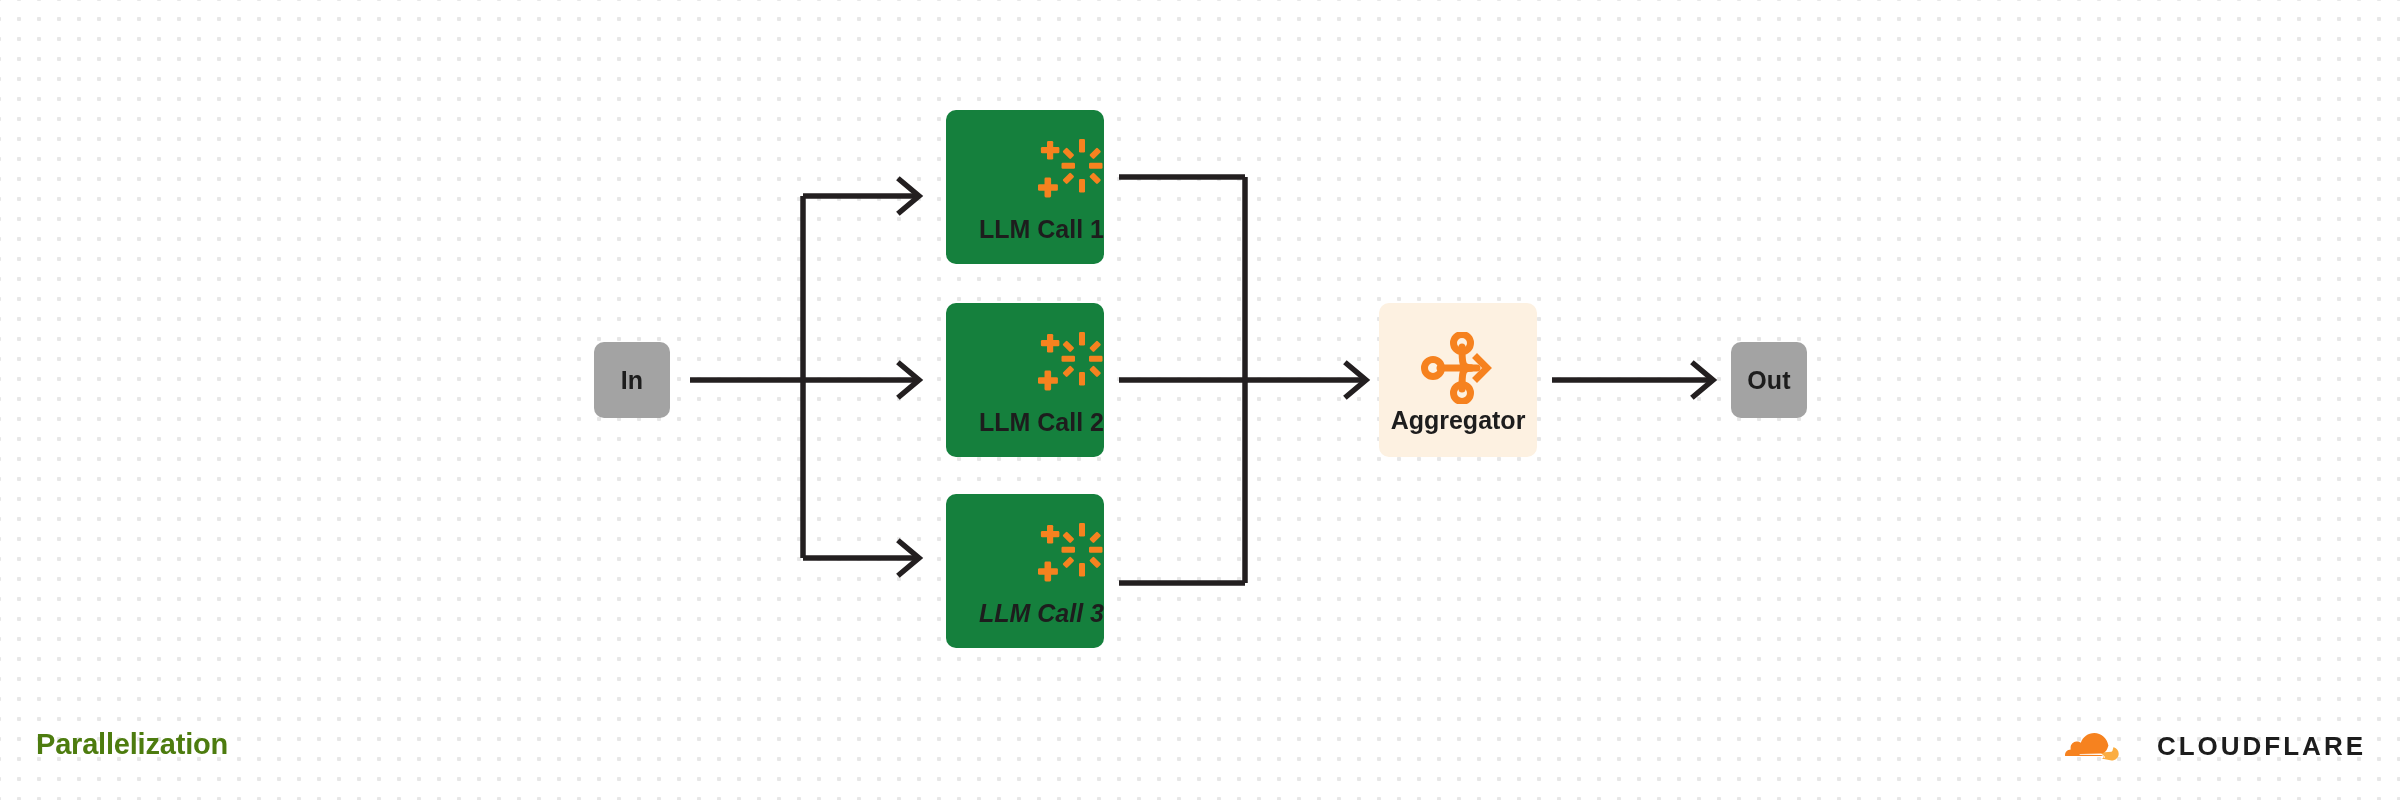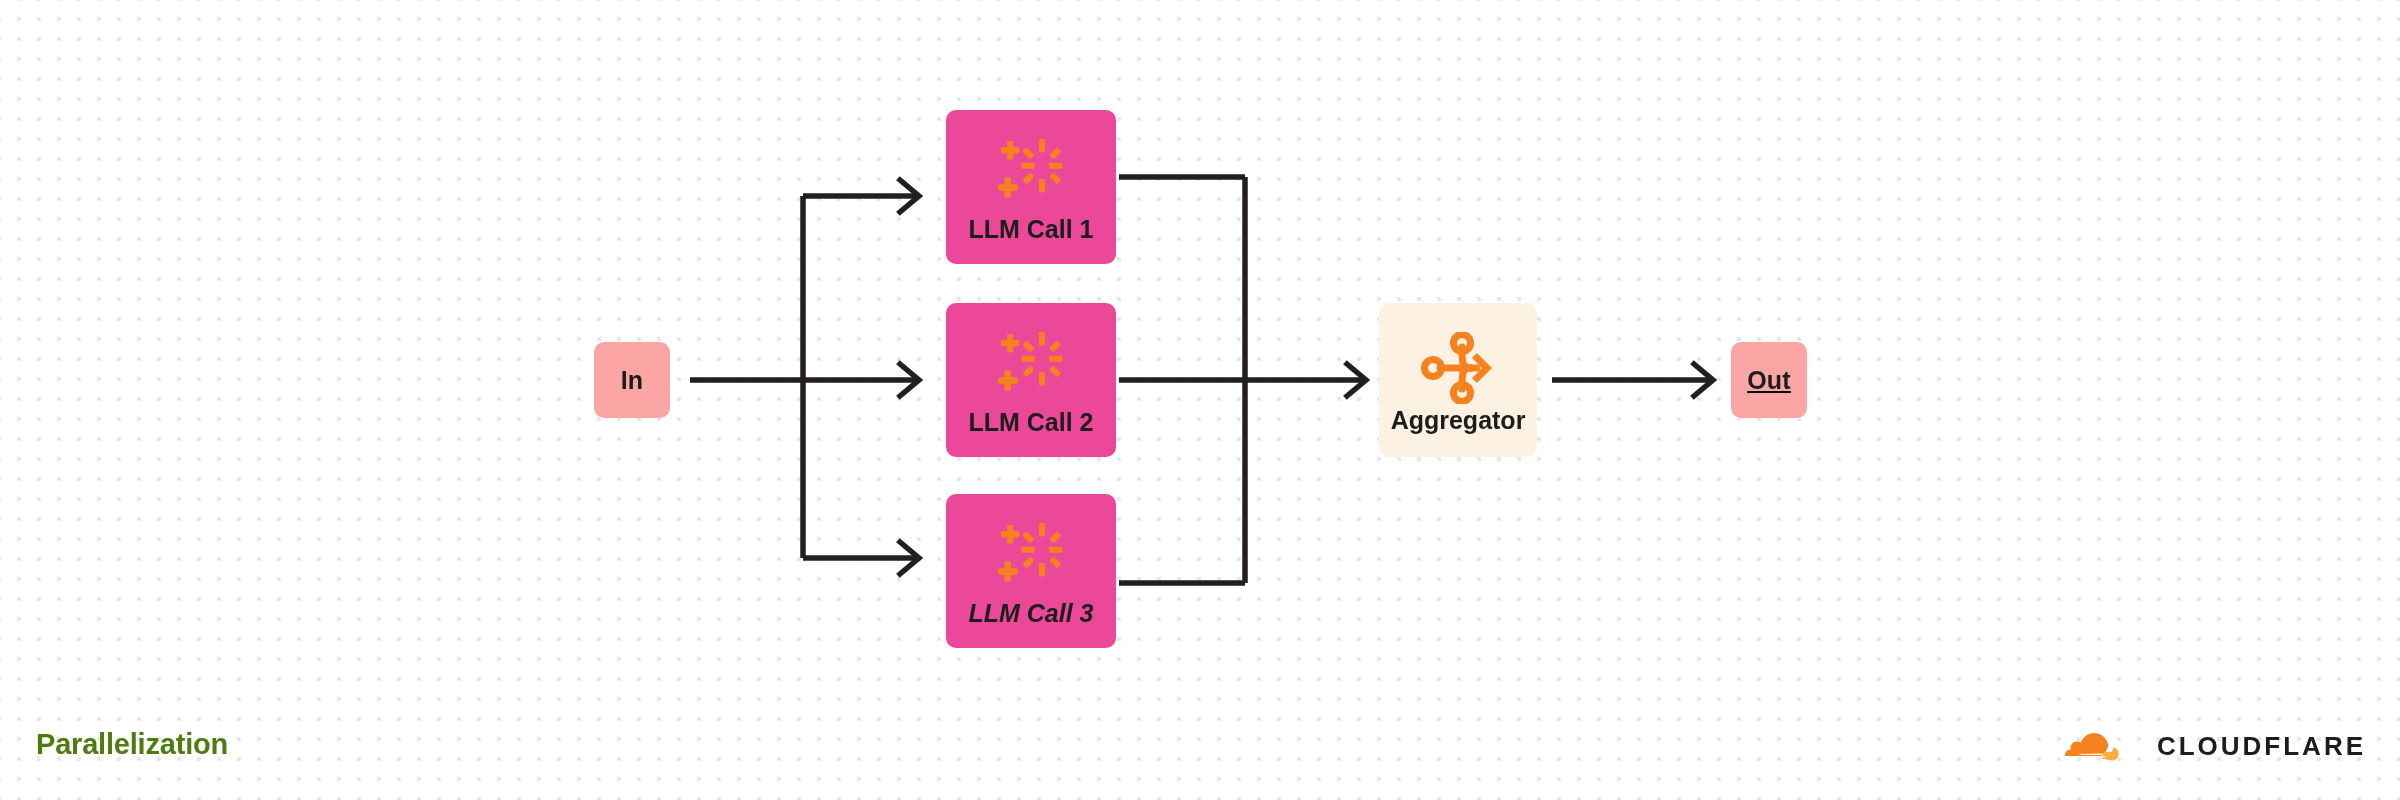--- a/index.html
+++ b/index.html
@@ -41,37 +41,38 @@
     position: absolute;
     box-sizing: border-box;
     border-radius: 10px;
     display: flex;
     flex-direction: column;
     align-items: center;
     justify-content: center;
   }
 
   .node-io {
-    background: #fca5a5;
+    background: #a3a3a3;
     width: 76px;
     height: 76px;
   }
   .node-io .node-label {
     font-size: 25px;
     font-weight: bold;
     color: #1d1d1d;
     letter-spacing: 0.2px;
     line-height: 1;
   }
 
   .node-llm {
-    background: #ec4899;
-    width: 170px;
+    background: #15803d;
+    width: 158px;
     height: 154px;
     padding-top: 6px;
+    align-items: flex-end;
   }
   .node-llm .node-label {
     font-size: 25px;
     font-weight: bold;
     color: #1d1d1d;
     line-height: 1;
     margin-top: 16px;
     white-space: nowrap;
   }
 
@@ -249,21 +250,21 @@
           <circle cx="12" cy="36" r="8.5"></circle>
         </g>
         <g fill="none" stroke="#f6821f" stroke-width="7" stroke-linecap="square" stroke-linejoin="miter">
           <path d="M 56 26 L 66 36 L 56 46"></path>
         </g>
       </svg>
     </span>
     <span class="node-label">Aggregator</span>
   </div>
 
-  <div class="node node-io" style="left:1731px; top:342px;text-decoration:underline;">
+  <div class="node node-io" style="left:1731px; top:342px;">
     <span class="node-label">Out</span>
   </div>
 
   <div id="footer-title">Parallelization</div>
 
   <div id="brand">
     <span style="line-height:0;">
       <svg width="62" height="32" viewBox="0 0 62 32" xmlns="http://www.w3.org/2000/svg">
         <path d="M46.5 30.5 c 4.0 0 7.2 -3.0 7.2 -6.8 c 0 -3.0 -2.0 -5.6 -4.9 -6.5
                  c -0.2 -0.1 -0.4 0.0 -0.45 0.25 l -0.9 3.4 c -0.1 0.5 -0.5 0.8 -1.0 0.85

